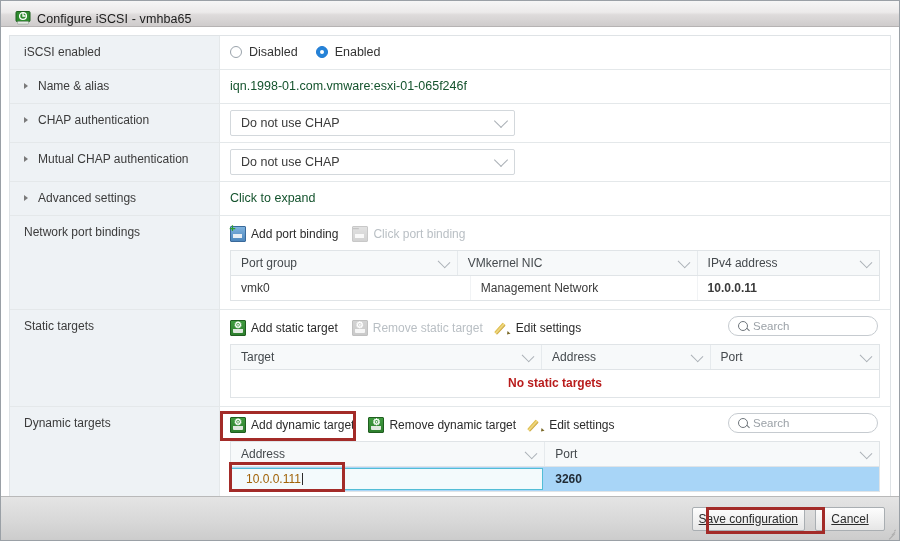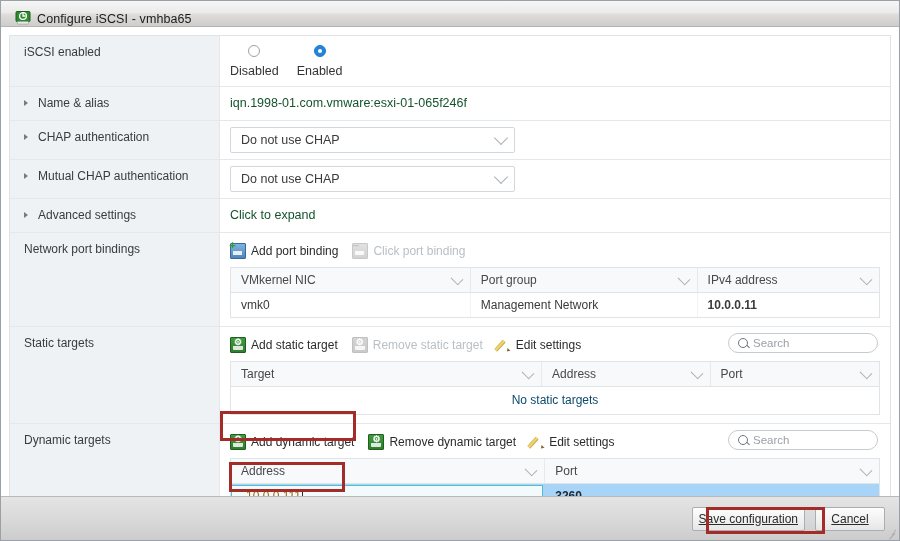--- a/index.html
+++ b/index.html
@@ -105,21 +105,21 @@
   .val {
     flex: 1 1 auto;
     padding: 8px 10px 8px 10px;
     box-sizing: border-box;
     min-width: 0;
   }
   .val.tight { padding-top: 6px; padding-bottom: 6px; }
 
   
   .radio-group { display: flex; align-items: center; gap: 18px; padding-top: 1px;}
-  .radio-item { display: flex; align-items: center; gap: 7px; font-size: 12.5px; color: #333; flex-direction: column; }
+  .radio-item { display: flex; align-items: center; gap: 7px; font-size: 12.5px; color: #333; }
   .radio {
     width: 12px; height: 12px;
     border-radius: 50%;
     border: 1px solid #9aa3ab;
     background: #fff;
     box-sizing: border-box;
     position: relative;
     flex: 0 0 12px;
   }
   .radio.on { border-color: #1f79d2; background: #2583d8; }
@@ -254,23 +254,24 @@
     height: 24px;
     display: flex;
     align-items: center;
     overflow: hidden;
     white-space: nowrap;
   }
   .td:last-child { border-right: none; font-weight: bold; }
   .empty-row {
     text-align: center;
     padding: 6px 0 7px 0;
-    color: #0c4a6e;
+    color: #b91c1c;
     font-size: 12px;
     background: #fff;
+    font-weight: bold;
   }
   .tr.selected { background: #a8d5f7; border-bottom: none; }
   .tr.selected .td { border-right: none; color: #1f2933; }
 
   
   .cell-edit {
     box-sizing: border-box;
     height: 22px;
     border: 1px solid #52bdd6;
     background: #f3fafc;
@@ -527,26 +528,26 @@
             </span>
             <span class="taction disabled">
               <span class="ic ic-nic ic-dim">
                   <span class="minus">–</span>
                 </span>
               <span>Click port binding</span>
             </span>
           </div>
           <div class="table">
             <div class="thead">
+              <div class="th" style="flex:0 0 35%">
+                <span>Port group</span>
+                <span class="chev sm"></span>
+              </div>
               <div class="th" style="flex:0 0 37%">
                 <span>VMkernel NIC</span>
-                <span class="chev sm"></span>
-              </div>
-              <div class="th" style="flex:0 0 35%">
-                <span>Port group</span>
                 <span class="chev sm"></span>
               </div>
               <div class="th" style="flex:1 1 auto">
                 <span>IPv4 address</span>
                 <span class="chev sm"></span>
               </div>
             </div>
             <div class="tr">
               <div class="td" style="flex:0 0 37%">vmk0</div>
               <div class="td" style="flex:0 0 35%">Management Network</div>

